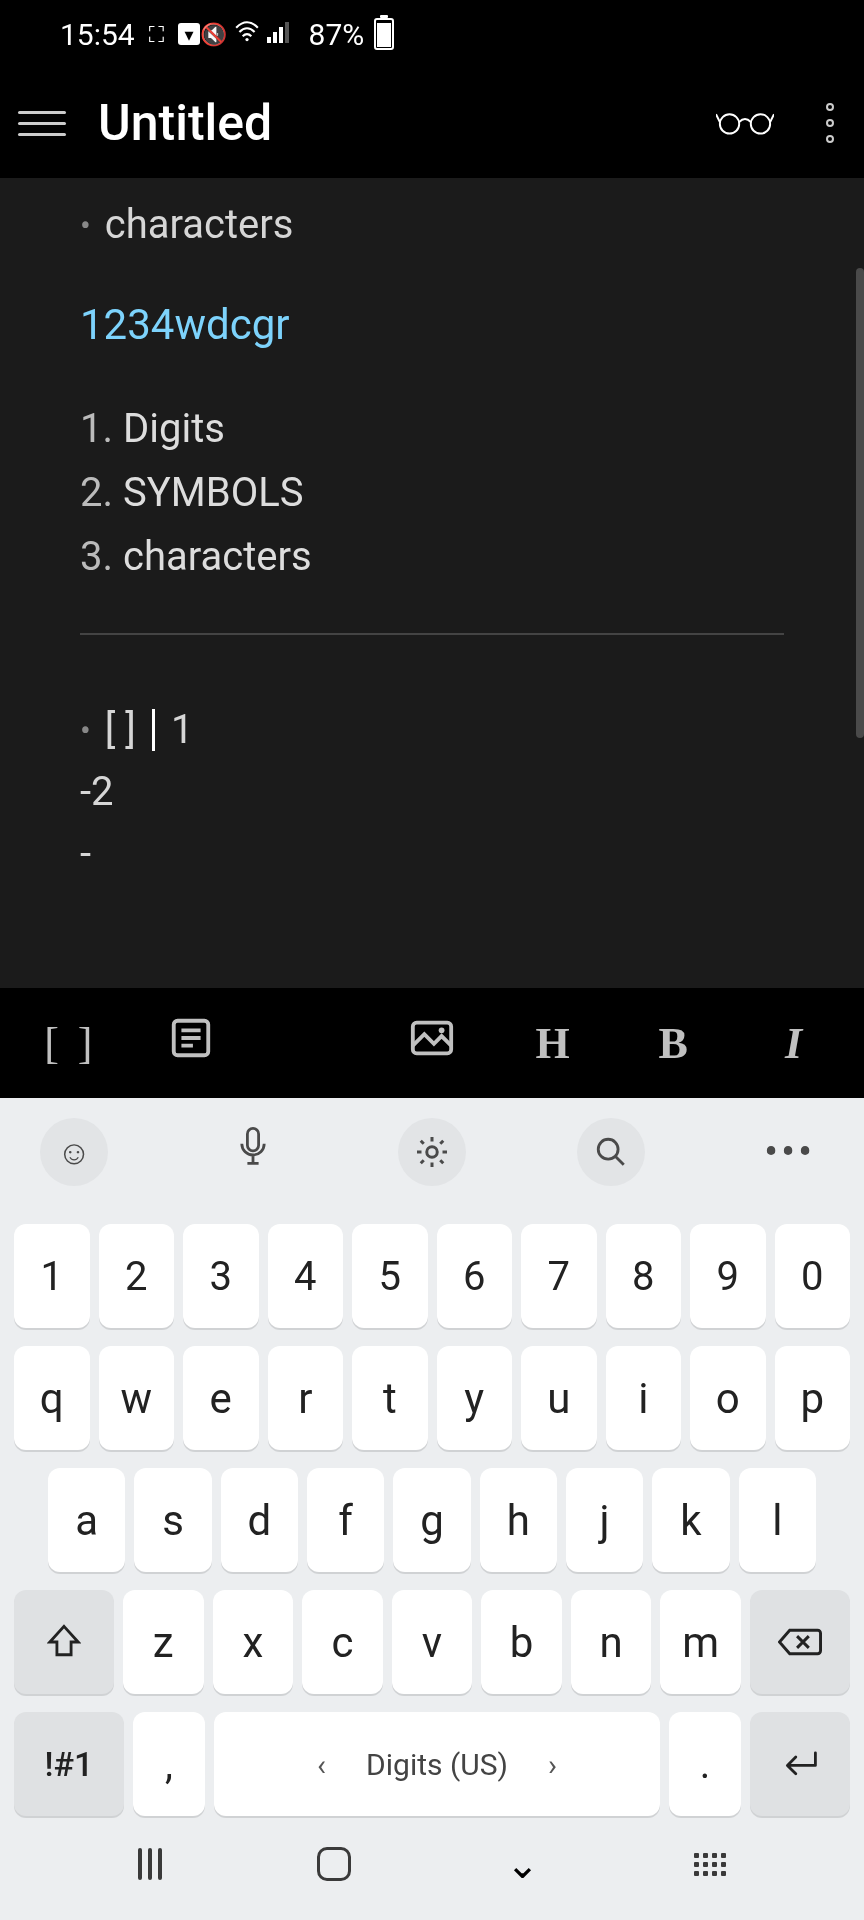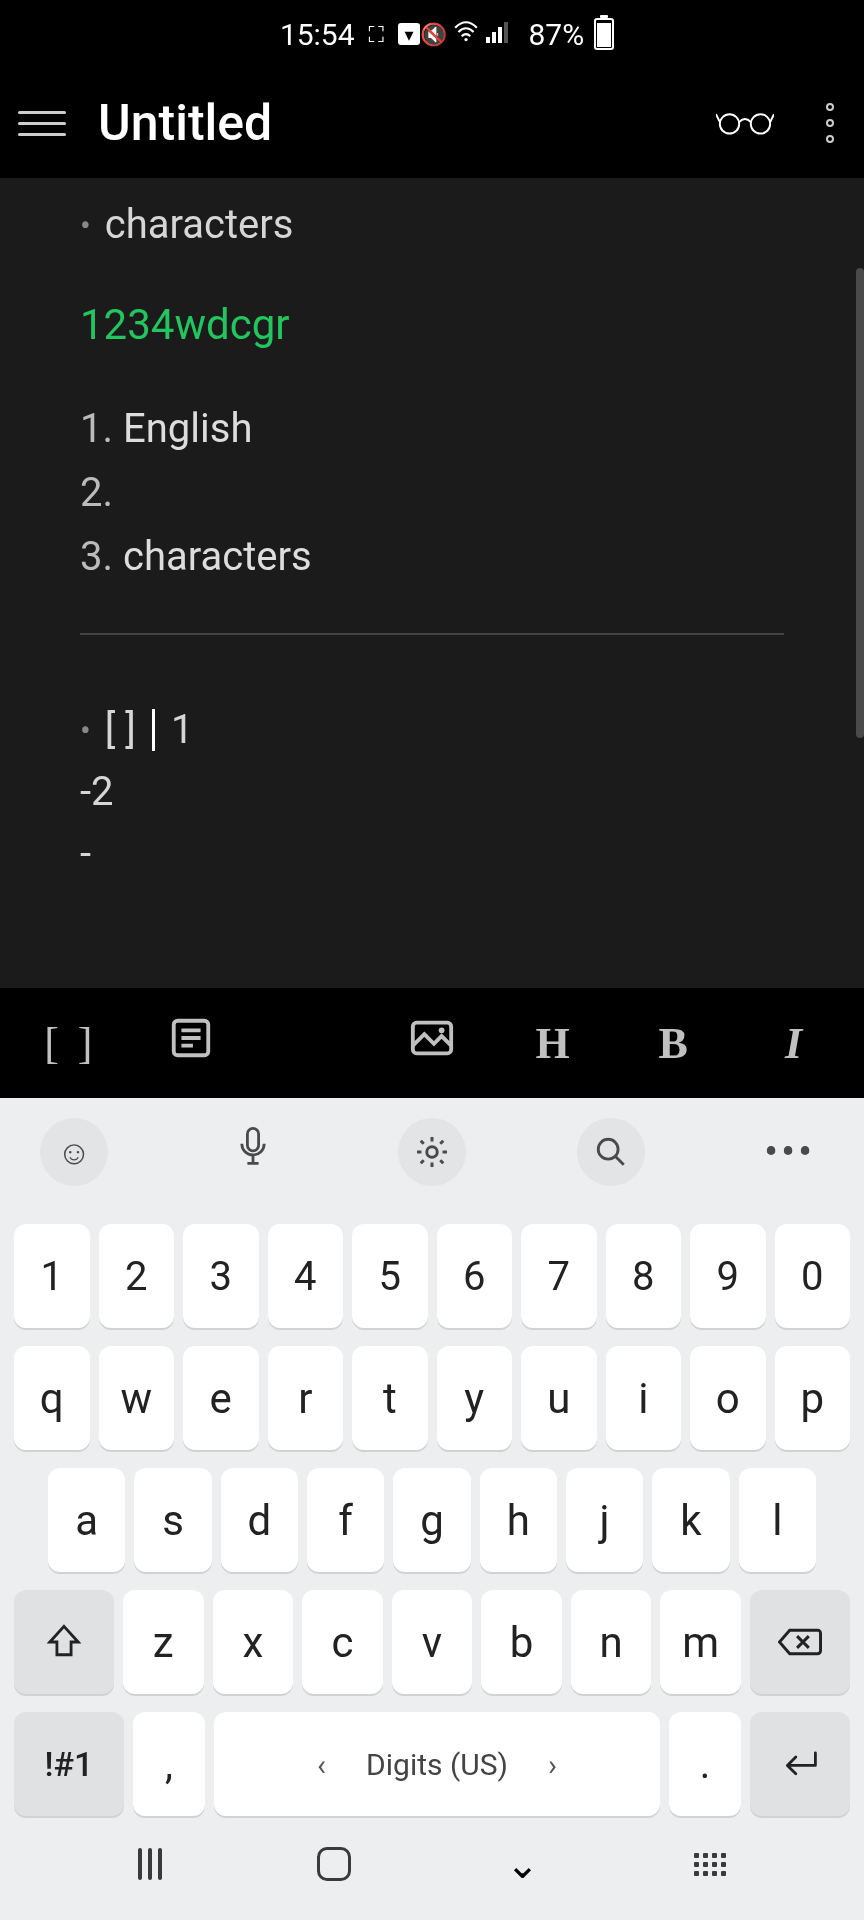--- a/index.html
+++ b/index.html
@@ -1,19 +1,19 @@
 <!DOCTYPE html>
 <html><head>
 <meta charset="utf-8">
 <style>
   * { margin:0; padding:0; box-sizing:border-box; font-family:-apple-system, Roboto, sans-serif; }
   html,body { width:864px; height:1920px; background:#000; overflow:hidden; }
 
   
-  .status-bar { height:68px; display:flex; align-items:center; justify-content:center; padding:0 30px 0 60px; color:#fff; font-size:30px; font-weight:400; }
+  .status-bar { height:68px; display:flex; align-items:center; justify-content:flex-start; padding:0 30px 0 60px; color:#fff; font-size:30px; font-weight:400; }
   .status-left { display:flex; align-items:center; gap:14px; }
   .status-right { display:flex; align-items:center; gap:6px; }
   .status-right .pct { font-size:30px; margin-left:13px; }
   .tiny-icon { font-size:22px; }
   .drop-icon { width:22px; height:22px; background:#fff; border-radius:3px; display:flex; align-items:center; justify-content:center; color:#000; font-size:18px;}
   .batt { width:20px; height:32px; border:2px solid #fff; border-radius:3px; position:relative; margin-left:4px;}
   .batt::before { content:""; position:absolute; top:-5px; left:4px; width:8px; height:3px; background:#fff; border-radius:1px;}
   .batt-fill { position:absolute; bottom:1px; left:1px; right:1px; height:85%; background:#fff;}
 
   
@@ -23,21 +23,21 @@
   .title { font-size:50px; font-weight:500; flex:1; color:#fff;}
   .glasses { margin-right:40px; }
   .glasses svg { width:58px; height:38px; }
   .kebab { display:flex; flex-direction:column; gap:8px; padding:0 12px;}
   .kebab span { width:8px; height:8px; border:2px solid #ccc; border-radius:50%;}
 
   
   .editor { background:#1b1b1b; color:#d6d6d6; padding:16px 24px 40px 24px; font-size:40px; line-height:1.55; height:810px; position:relative;}
   .bullet-row { display:flex; align-items:center; gap:14px; padding-left:56px;}
   .bullet-dot { color:#888; font-size:32px; line-height:1;}
-  .plain-line { padding-left:56px; margin-top:36px; margin-bottom:40px; font-size:42px; color:#22c55e;}
+  .plain-line { padding-left:56px; margin-top:36px; margin-bottom:40px; font-size:42px; color:#7dd3fc;}
   .ol-row { padding-left:56px; display:flex; gap:10px; color:#ddd; font-size:40px; line-height:1.6;}
   .ol-num { color:#bbb;}
   .hr { margin:44px 56px 0 56px; height:2px; background:#444;}
   .after-hr { margin-top:64px; }
   .caret { display:inline-block; width:3px; height:42px; background:#fff; vertical-align:middle; margin:0 2px;}
   .scroll-ind { position:absolute; right:0; top:90px; width:8px; height:470px; background:#4a4a4a; border-radius:4px;}
 
   
   .ed-toolbar { height:110px; background:#000; display:flex; align-items:center; justify-content:space-around; padding:0 10px;}
   .ed-toolbar .tb { color:#c0c0c0; font-size:44px; font-family:Georgia, serif; width:60px; text-align:center;}
@@ -139,24 +139,25 @@
 
   <div class="bullet-row">
     <span class="bullet-dot">•</span>
     <span>characters</span>
   </div>
 
   <div class="plain-line">1234wdcgr</div>
 
   <div class="ol-row">
     <span class="ol-num">1.</span>
-    <span>English</span>
+    <span>Digits</span>
   </div>
   <div class="ol-row">
     <span class="ol-num">2.</span>
+    <span>SYMBOLS</span>
   </div>
   <div class="ol-row">
     <span class="ol-num">3.</span>
     <span>characters</span>
   </div>
 
   <div class="hr"></div>
 
   <div class="bullet-row after-hr">
     <span class="bullet-dot">•</span>

